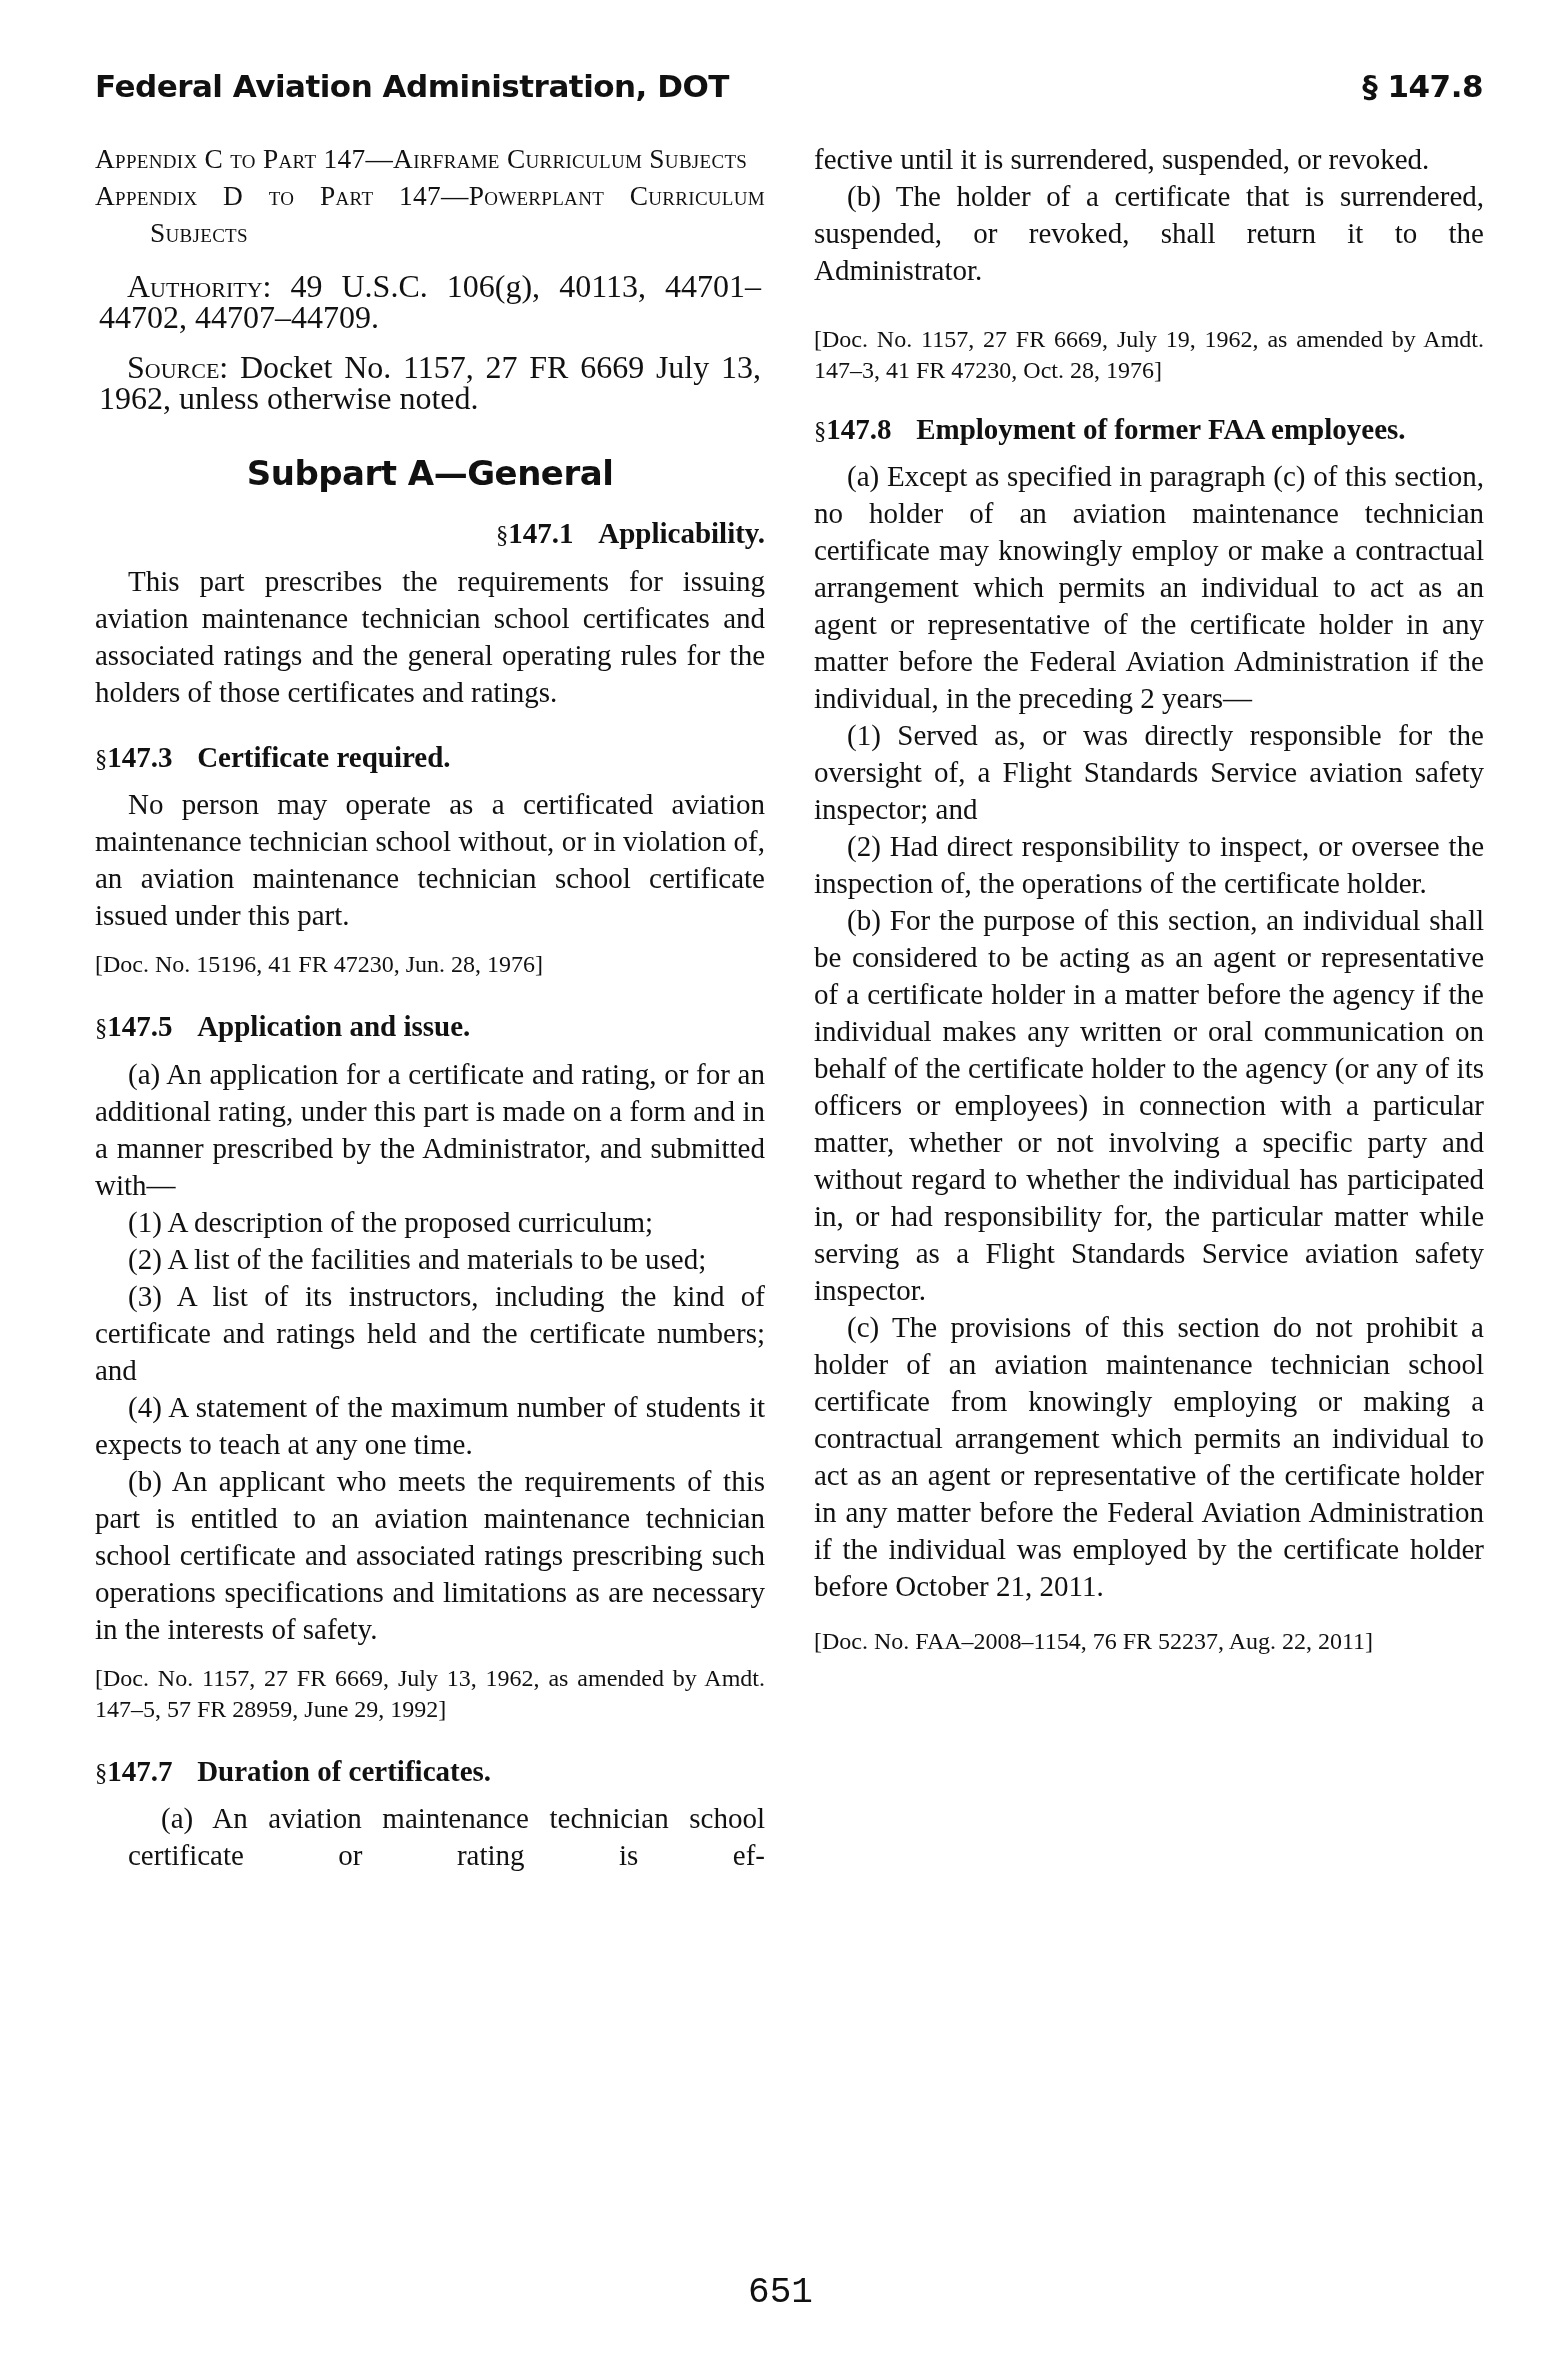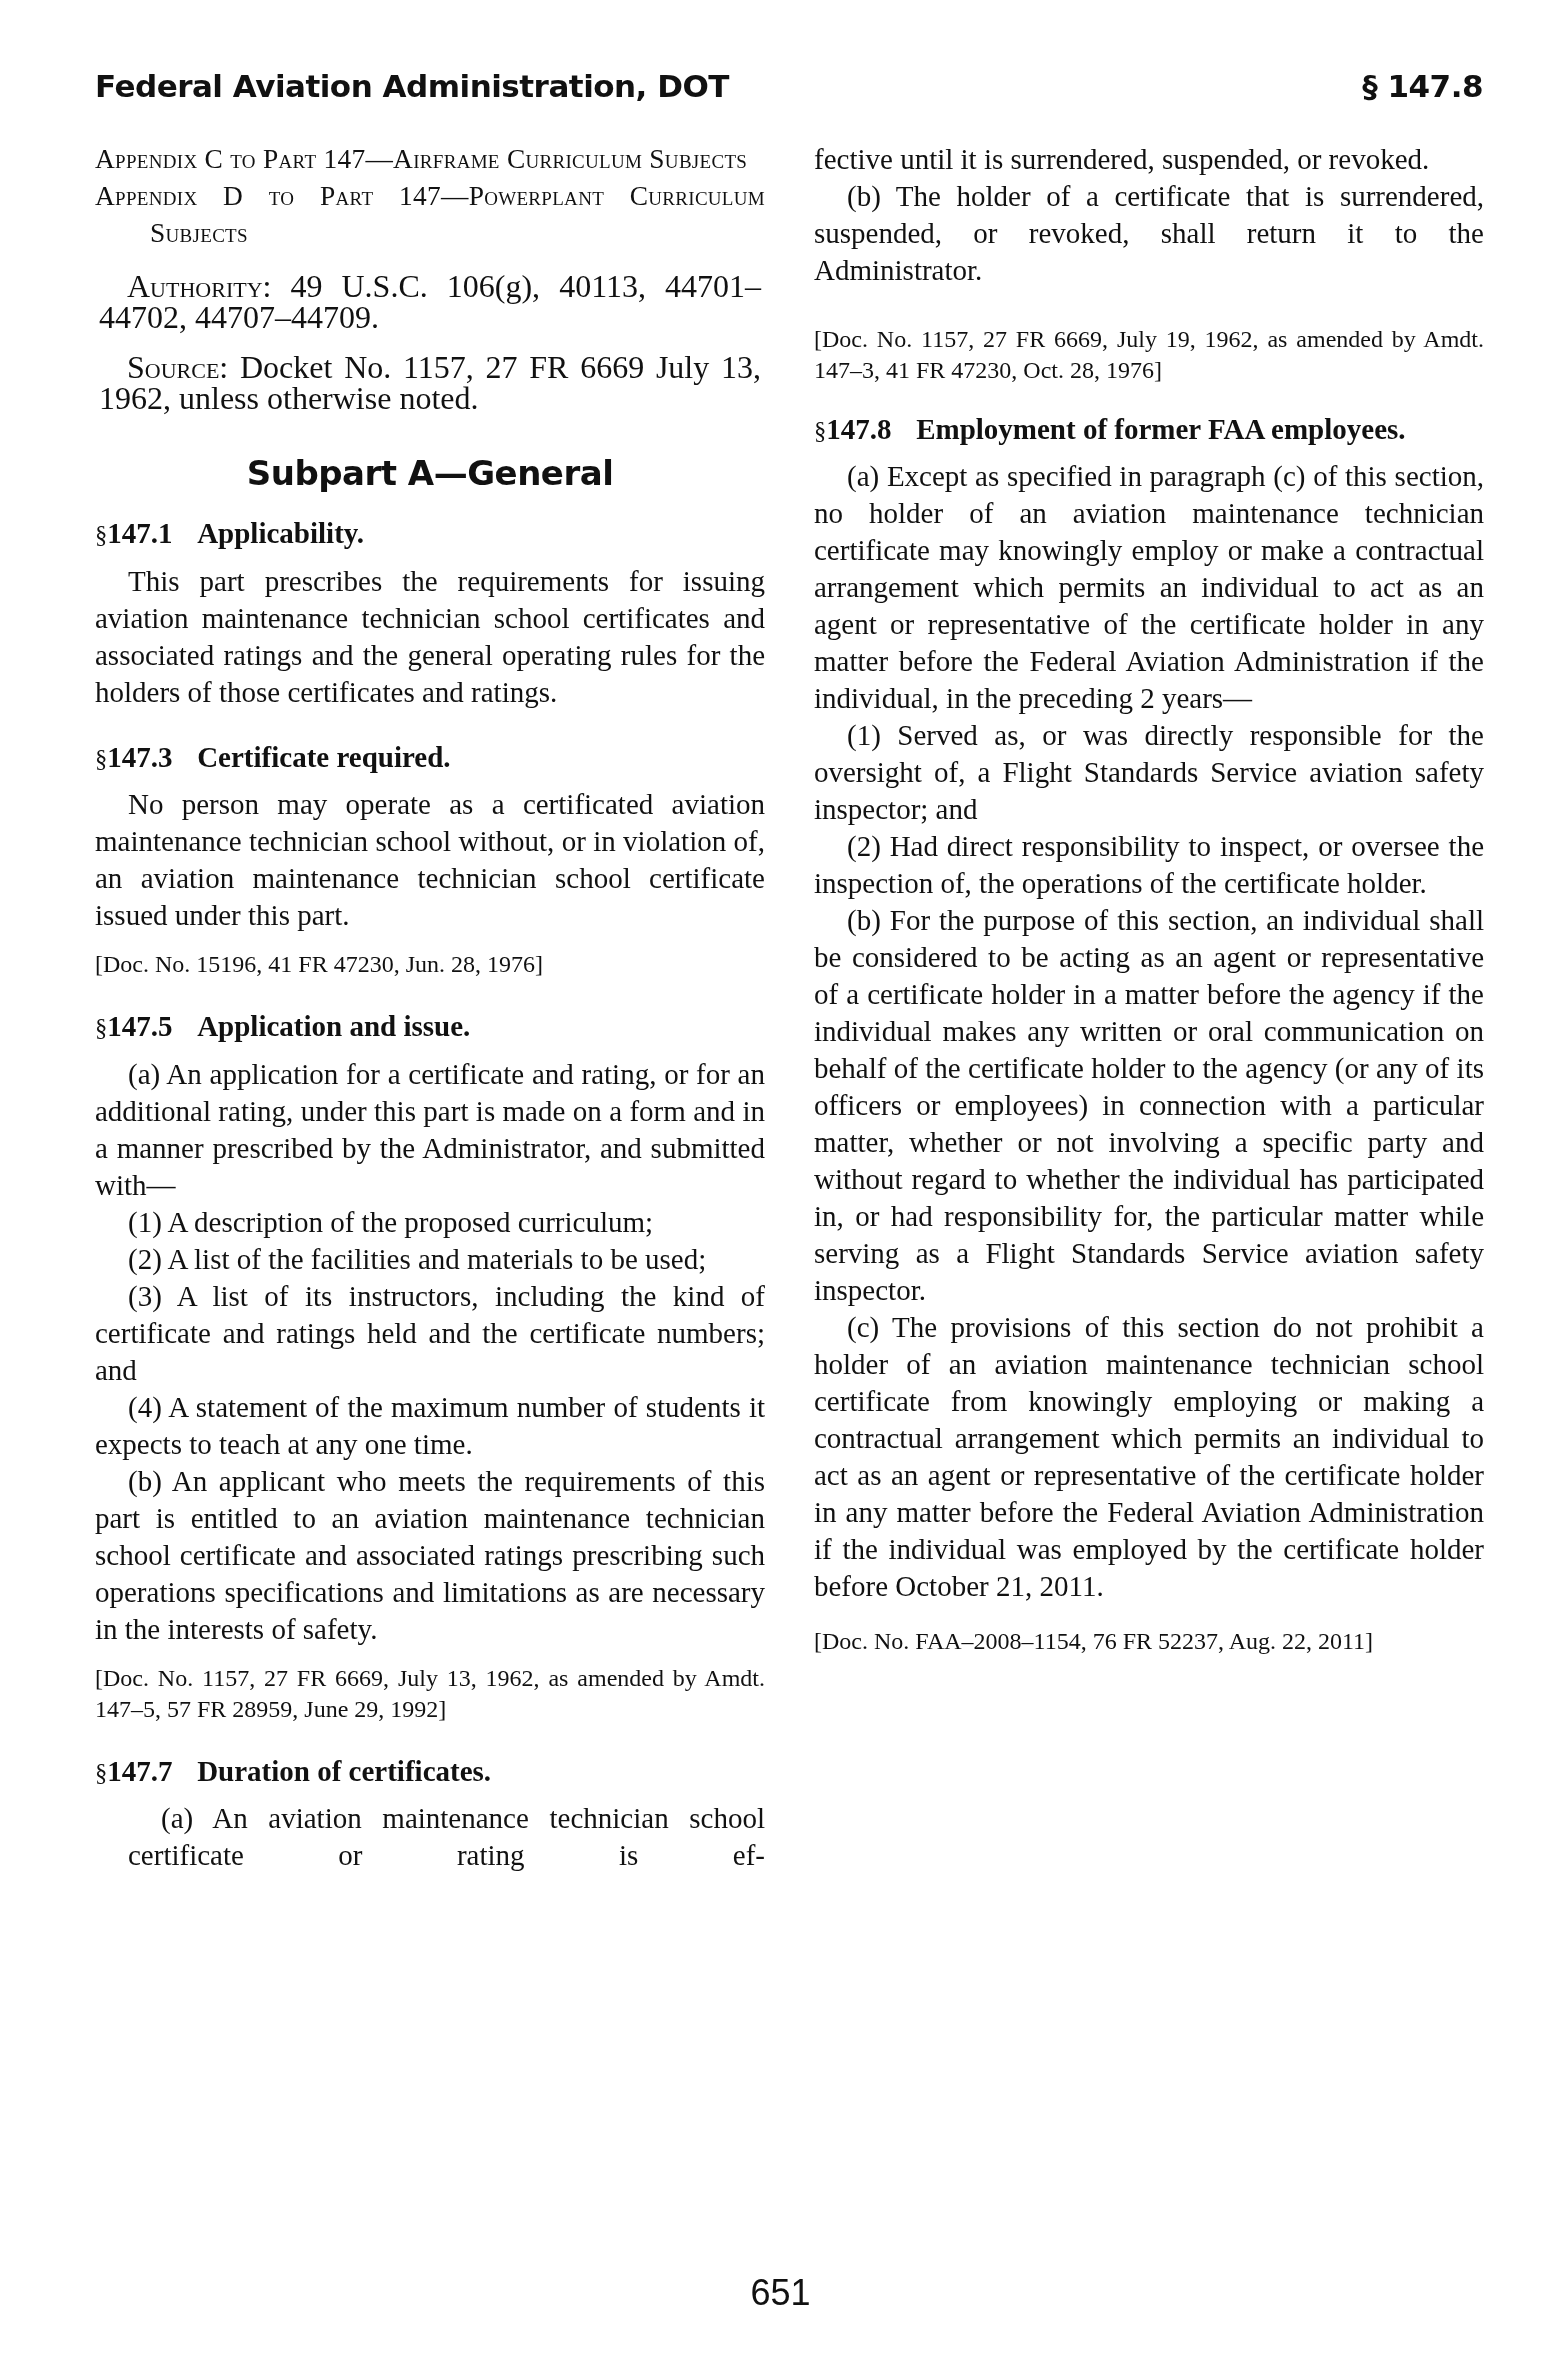--- a/index.html
+++ b/index.html
@@ -12,27 +12,27 @@
   .col { position:absolute; top:125px; font-family:"Liberation Serif", "DejaVu Serif", serif;
     font-size:29px; line-height:37px; text-align:justify; }
   .col-left { left:95px; width:670px; }
   .col-right { left:814px; width:670px; }
   .appx { font-variant:small-caps; font-size:27.4px; line-height:37px; padding-left:55px; text-indent:-55px; margin:0; text-align:justify; letter-spacing:0.3px; }
   .note { font-size:32px; line-height:31px; margin:4px; text-indent:28px; }
   .note .sc { font-variant:small-caps; }
   .note.gap { margin-top:19px; }
   .subpart { font-family:"DejaVu Sans", sans-serif; font-weight:bold; font-size:34px; text-align:center; margin:38px 0 21px 0; letter-spacing:-0.5px; line-height:42px; }
   .sec-head { font-weight:bold; font-size:29px; margin:28px 0 9.5px 0; padding-left:55px; text-indent:-55px; line-height:37px; text-align:left; }
-  .sec-head.first { margin-top:16px; }
+  .sec-head.first { margin-top:16px;text-align:right; }
   .sec-head .sym { font-weight:normal; font-size:24.6px; }
   .sec-head .num { margin-right:24.6px; }
   .para { margin:0; text-indent:33px; }
   .cite { font-size:24px; line-height:31px; margin:15px 0 0 0; text-align:justify; }
   .folio { position:absolute; top:2256px; left:0; width:1561px; text-align:center;
-    font-family:Liberation Sans, sans-serif; font-size:36px; }
+    font-family:Liberation Mono, monospace; font-size:36px; }
 </style>
 </head>
 <body>
 
 <div class="page">
 
   <div class="running-head">
     <span class="left">Federal Aviation Administration, DOT</span>
     <span class="right">§ 147.8</span>
   </div>

